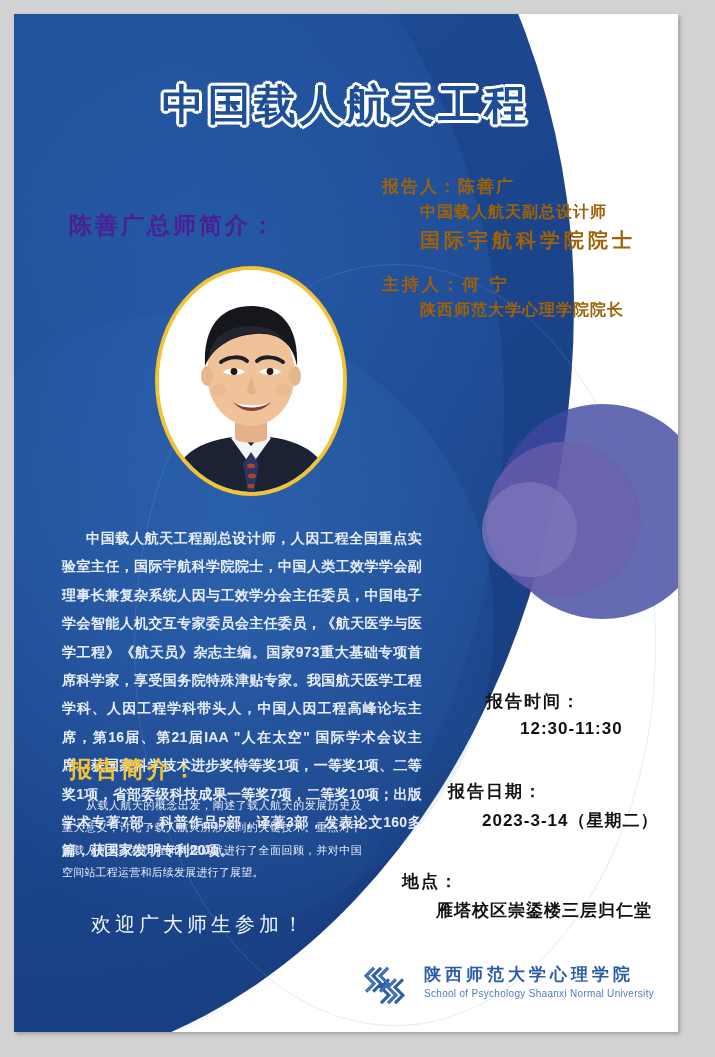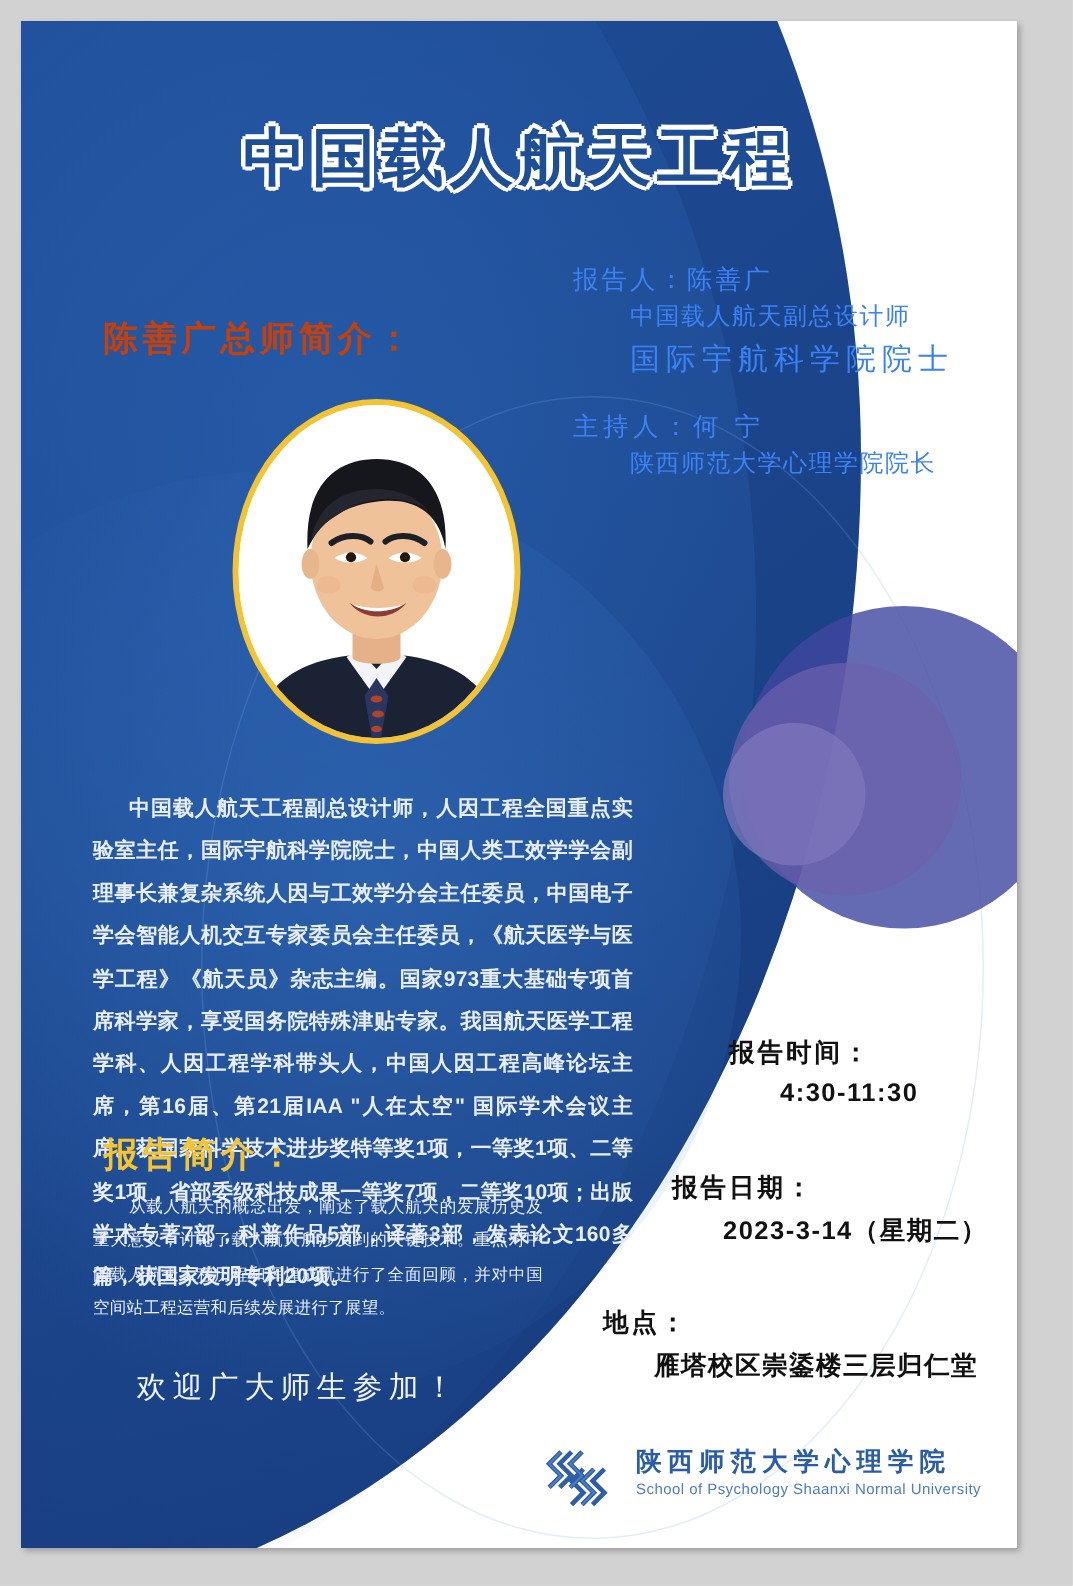--- a/index.html
+++ b/index.html
@@ -74,36 +74,36 @@
       -2px  2px 0 #ffffff, 2px  2px 0 #ffffff,
        0px -3px 0 #ffffff, 0px  3px 0 #ffffff,
       -3px  0px 0 #ffffff, 3px  0px 0 #ffffff;
   }
 
   
   .speaker-block{
     position:absolute;
     left:368px;top:160px;
     width:330px;
-    color:#3b82f6;
-    font-weight:normal;
+    color:#a16207;
+    font-weight:bold;
     line-height:1.55;
   }
   .sp-line1{font-size:17px;letter-spacing:2px;}
   .sp-line2{font-size:16px;letter-spacing:1px;margin-left:38px;}
   .sp-line3{font-size:20px;letter-spacing:4px;margin-left:38px;}
   .host-line1{font-size:17px;letter-spacing:3px;margin-top:16px;}
   .host-line2{font-size:16px;letter-spacing:1px;margin-left:38px;}
 
   
   .bio-heading{
     position:absolute;
     left:55px;top:196px;
     font-size:23px;font-weight:bold;
-    color:#c2410c;
+    color:#4c1d95;
     letter-spacing:3px;
   }
 
   
   .portrait{
     position:absolute;
     left:141px;top:252px;
     width:184px;height:222px;
     border-radius:50%;
     border:4px solid #f3c333;
@@ -251,21 +251,21 @@
 
     <div class="bio-text">中国载人航天工程副总设计师，人因工程全国重点实验室主任，国际宇航科学院院士，中国人类工效学学会副理事长兼复杂系统人因与工效学分会主任委员，中国电子学会智能人机交互专家委员会主任委员，《航天医学与医学工程》《航天员》杂志主编。国家973重大基础专项首席科学家，享受国务院特殊津贴专家。我国航天医学工程学科、人因工程学科带头人，中国人因工程高峰论坛主席，第16届、第21届IAA "人在太空" 国际学术会议主席。获国家科学技术进步奖特等奖1项，一等奖1项、二等奖1项，省部委级科技成果一等奖7项，二等奖10项；出版学术专著7部，科普作品5部，译著3部，发表论文160多篇，获国家发明专利20项。</div>
 
     <div class="report-heading">报告简介：</div>
     <div class="report-text">从载人航天的概念出发，阐述了载人航天的发展历史及重大意义，讨论了载人航天所涉及到的关键技术。重点对中国载人航天工程历程和辉煌成就进行了全面回顾，并对中国空间站工程运营和后续发展进行了展望。</div>
 
     <div class="welcome">欢迎广大师生参加！</div>
 
     <div class="info info-time">
       <div class="k">报告时间：</div>
-      <div class="v">4:30-11:30</div>
+      <div class="v">12:30-11:30</div>
     </div>
     <div class="info info-date">
       <div class="k">报告日期：</div>
       <div class="v">2023-3-14（星期二）</div>
     </div>
     <div class="info info-place">
       <div class="k">地点：</div>
       <div class="v">雁塔校区崇鋈楼三层归仁堂</div>
     </div>
 

